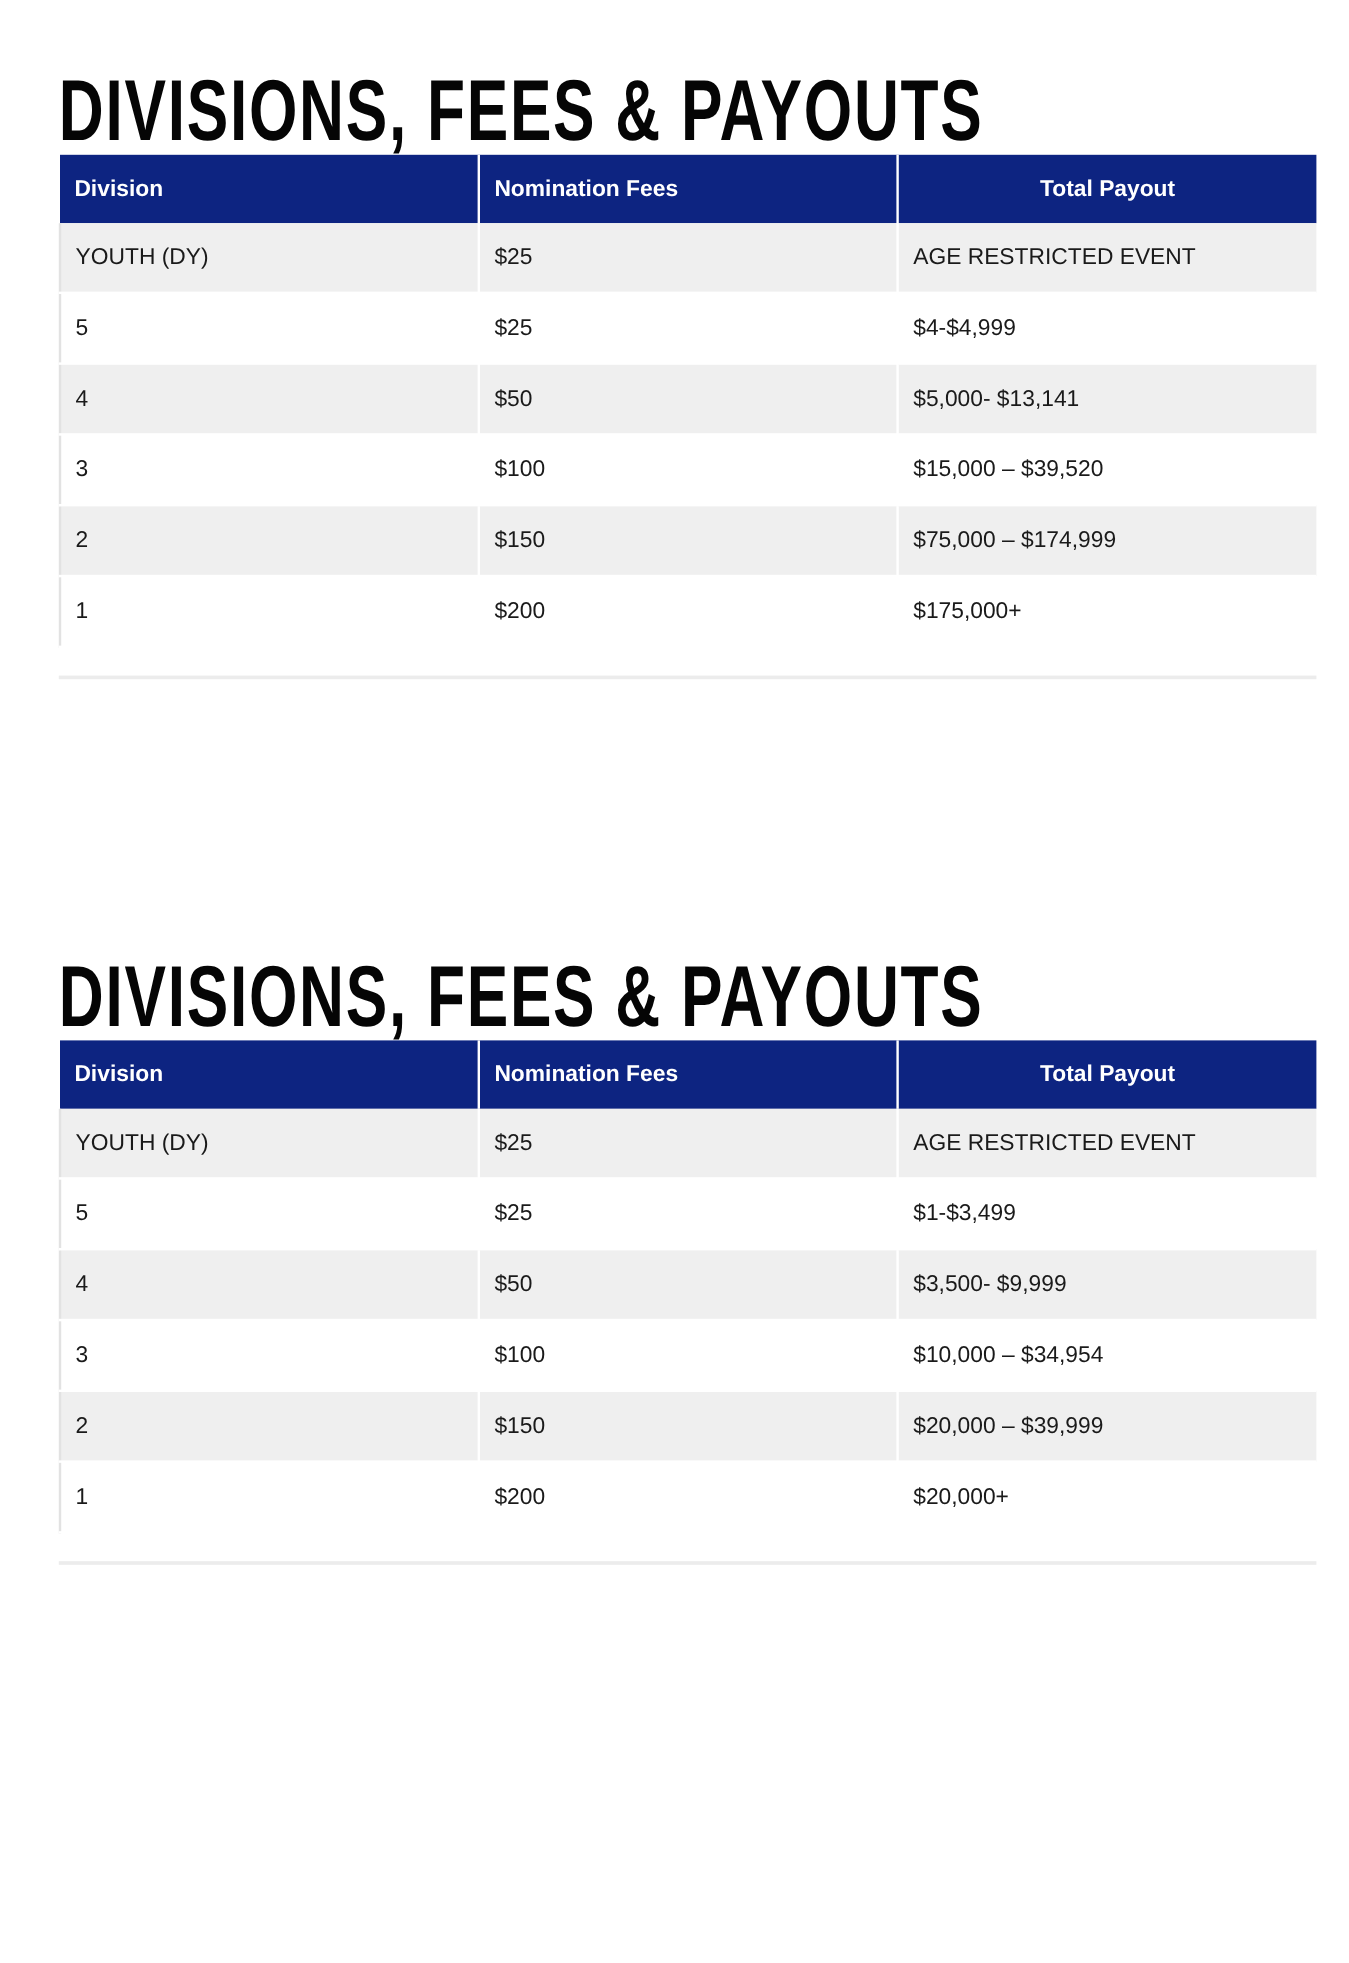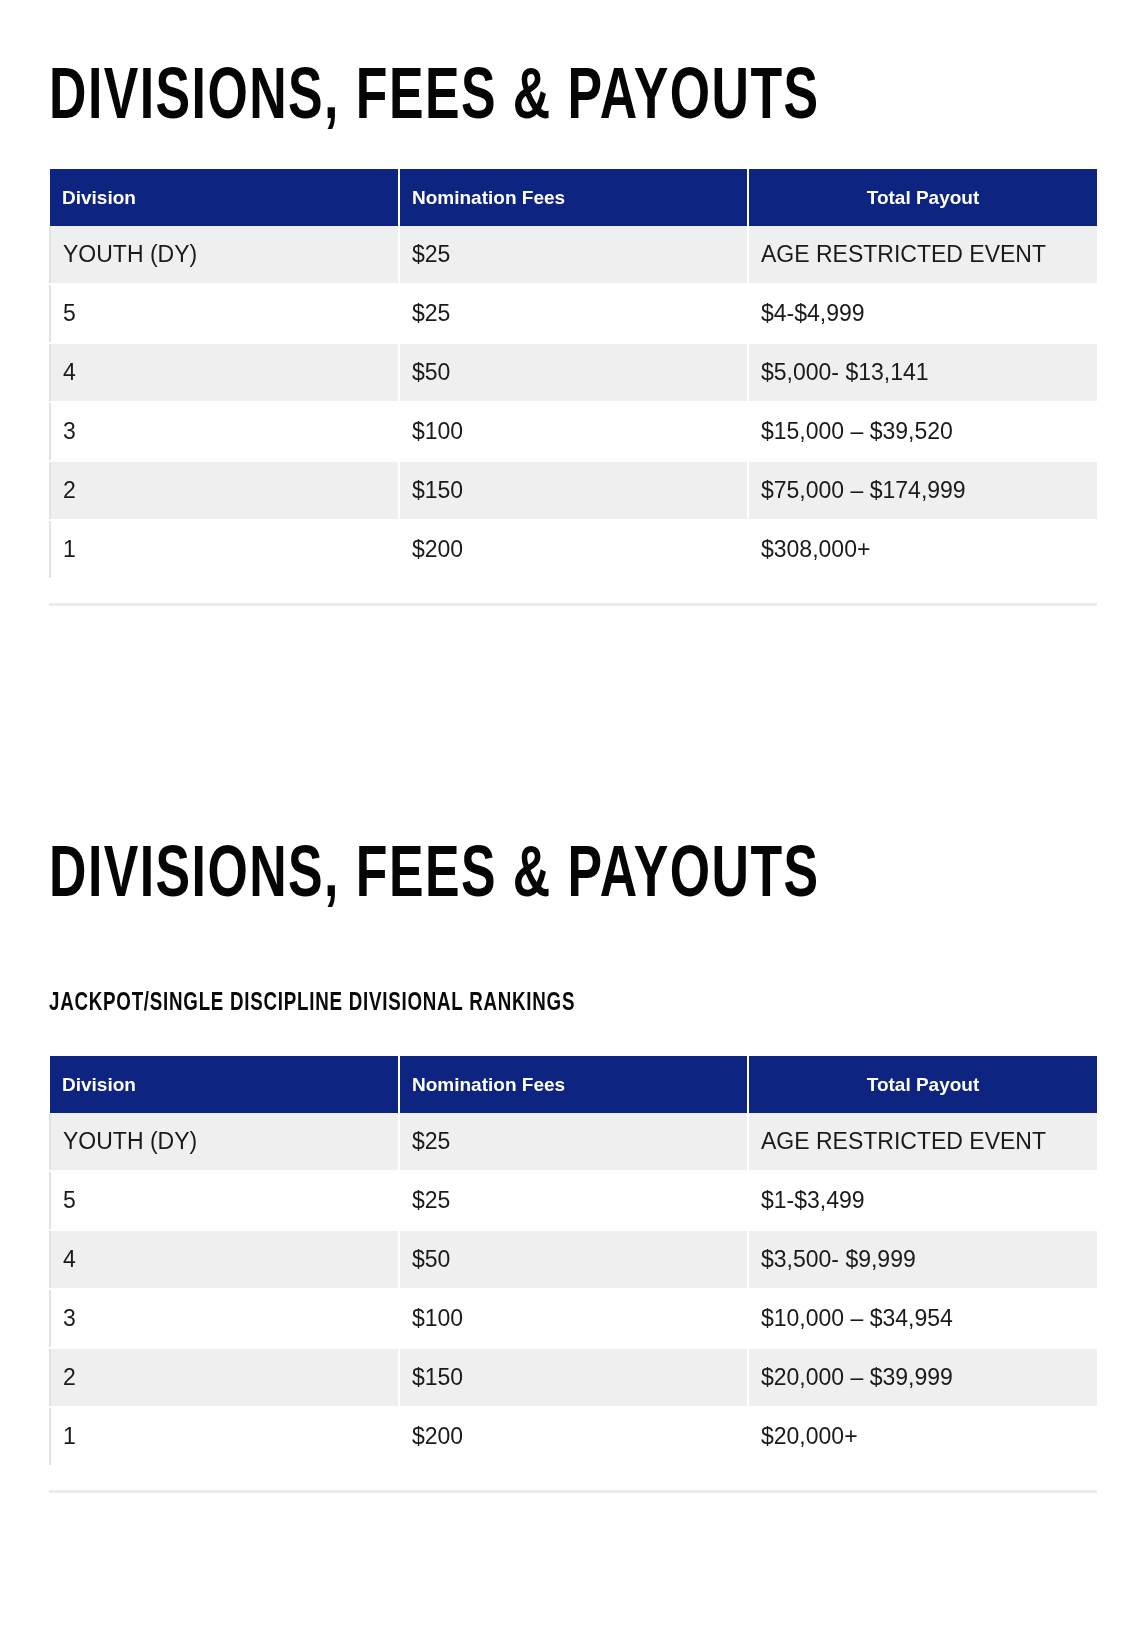--- a/index.html
+++ b/index.html
@@ -40,41 +40,40 @@
     color: #0a0a0a;
     letter-spacing: 1px;
     white-space: nowrap;
   }
   .condense-sub {
     display: inline-block;
     transform: scaleX(0.75);
     transform-origin: 0 50%;
   }
   table.divisions-table {
-    margin-top: 40px;
     width: 100%;
     border-collapse: collapse;
     table-layout: fixed;
   }
   table.divisions-table th {
     background: #0d2481;
     color: #ffffff;
     text-align: left;
     font-size: 19px;
     line-height: 23px;
     font-weight: bold;
     padding: 17px 12px;
     border-right: 2px solid #ffffff;
   }
   table.divisions-table th:last-child {
     border-right: none;
     text-align: center;
   }
   table.divisions-table td {
-    font-size: 23px;
+    font-size: 19px;
     line-height: 23px;
     color: #1a1a1a;
     padding: 17px 12px;
     border-right: 2px solid #ffffff;
     border-bottom: 2px solid #ffffff;
   }
   table.divisions-table td:last-child {
     border-right: none;
   }
   table.divisions-table td:first-child {
@@ -129,30 +128,29 @@
           <td>$15,000 – $39,520</td>
         </tr>
         <tr>
           <td>2</td>
           <td>$150</td>
           <td>$75,000 – $174,999</td>
         </tr>
         <tr>
           <td>1</td>
           <td>$200</td>
-          <td>$308,000+</td>
+          <td>$175,000+</td>
         </tr>
       </tbody>
     </table>
     <hr class="section-divider">
   </div>
 
   <div class="section">
     <h1 class="section-title"><span class="condense-title">DIVISIONS, FEES &amp; PAYOUTS</span></h1>
-    <h2 class="section-subtitle"><span class="condense-sub">JACKPOT/SINGLE DISCIPLINE DIVISIONAL RANKINGS</span></h2>
     <table class="divisions-table">
       <thead>
         <tr>
           <th>Division</th>
           <th>Nomination Fees</th>
           <th>Total Payout</th>
         </tr>
       </thead>
       <tbody>
         <tr>

